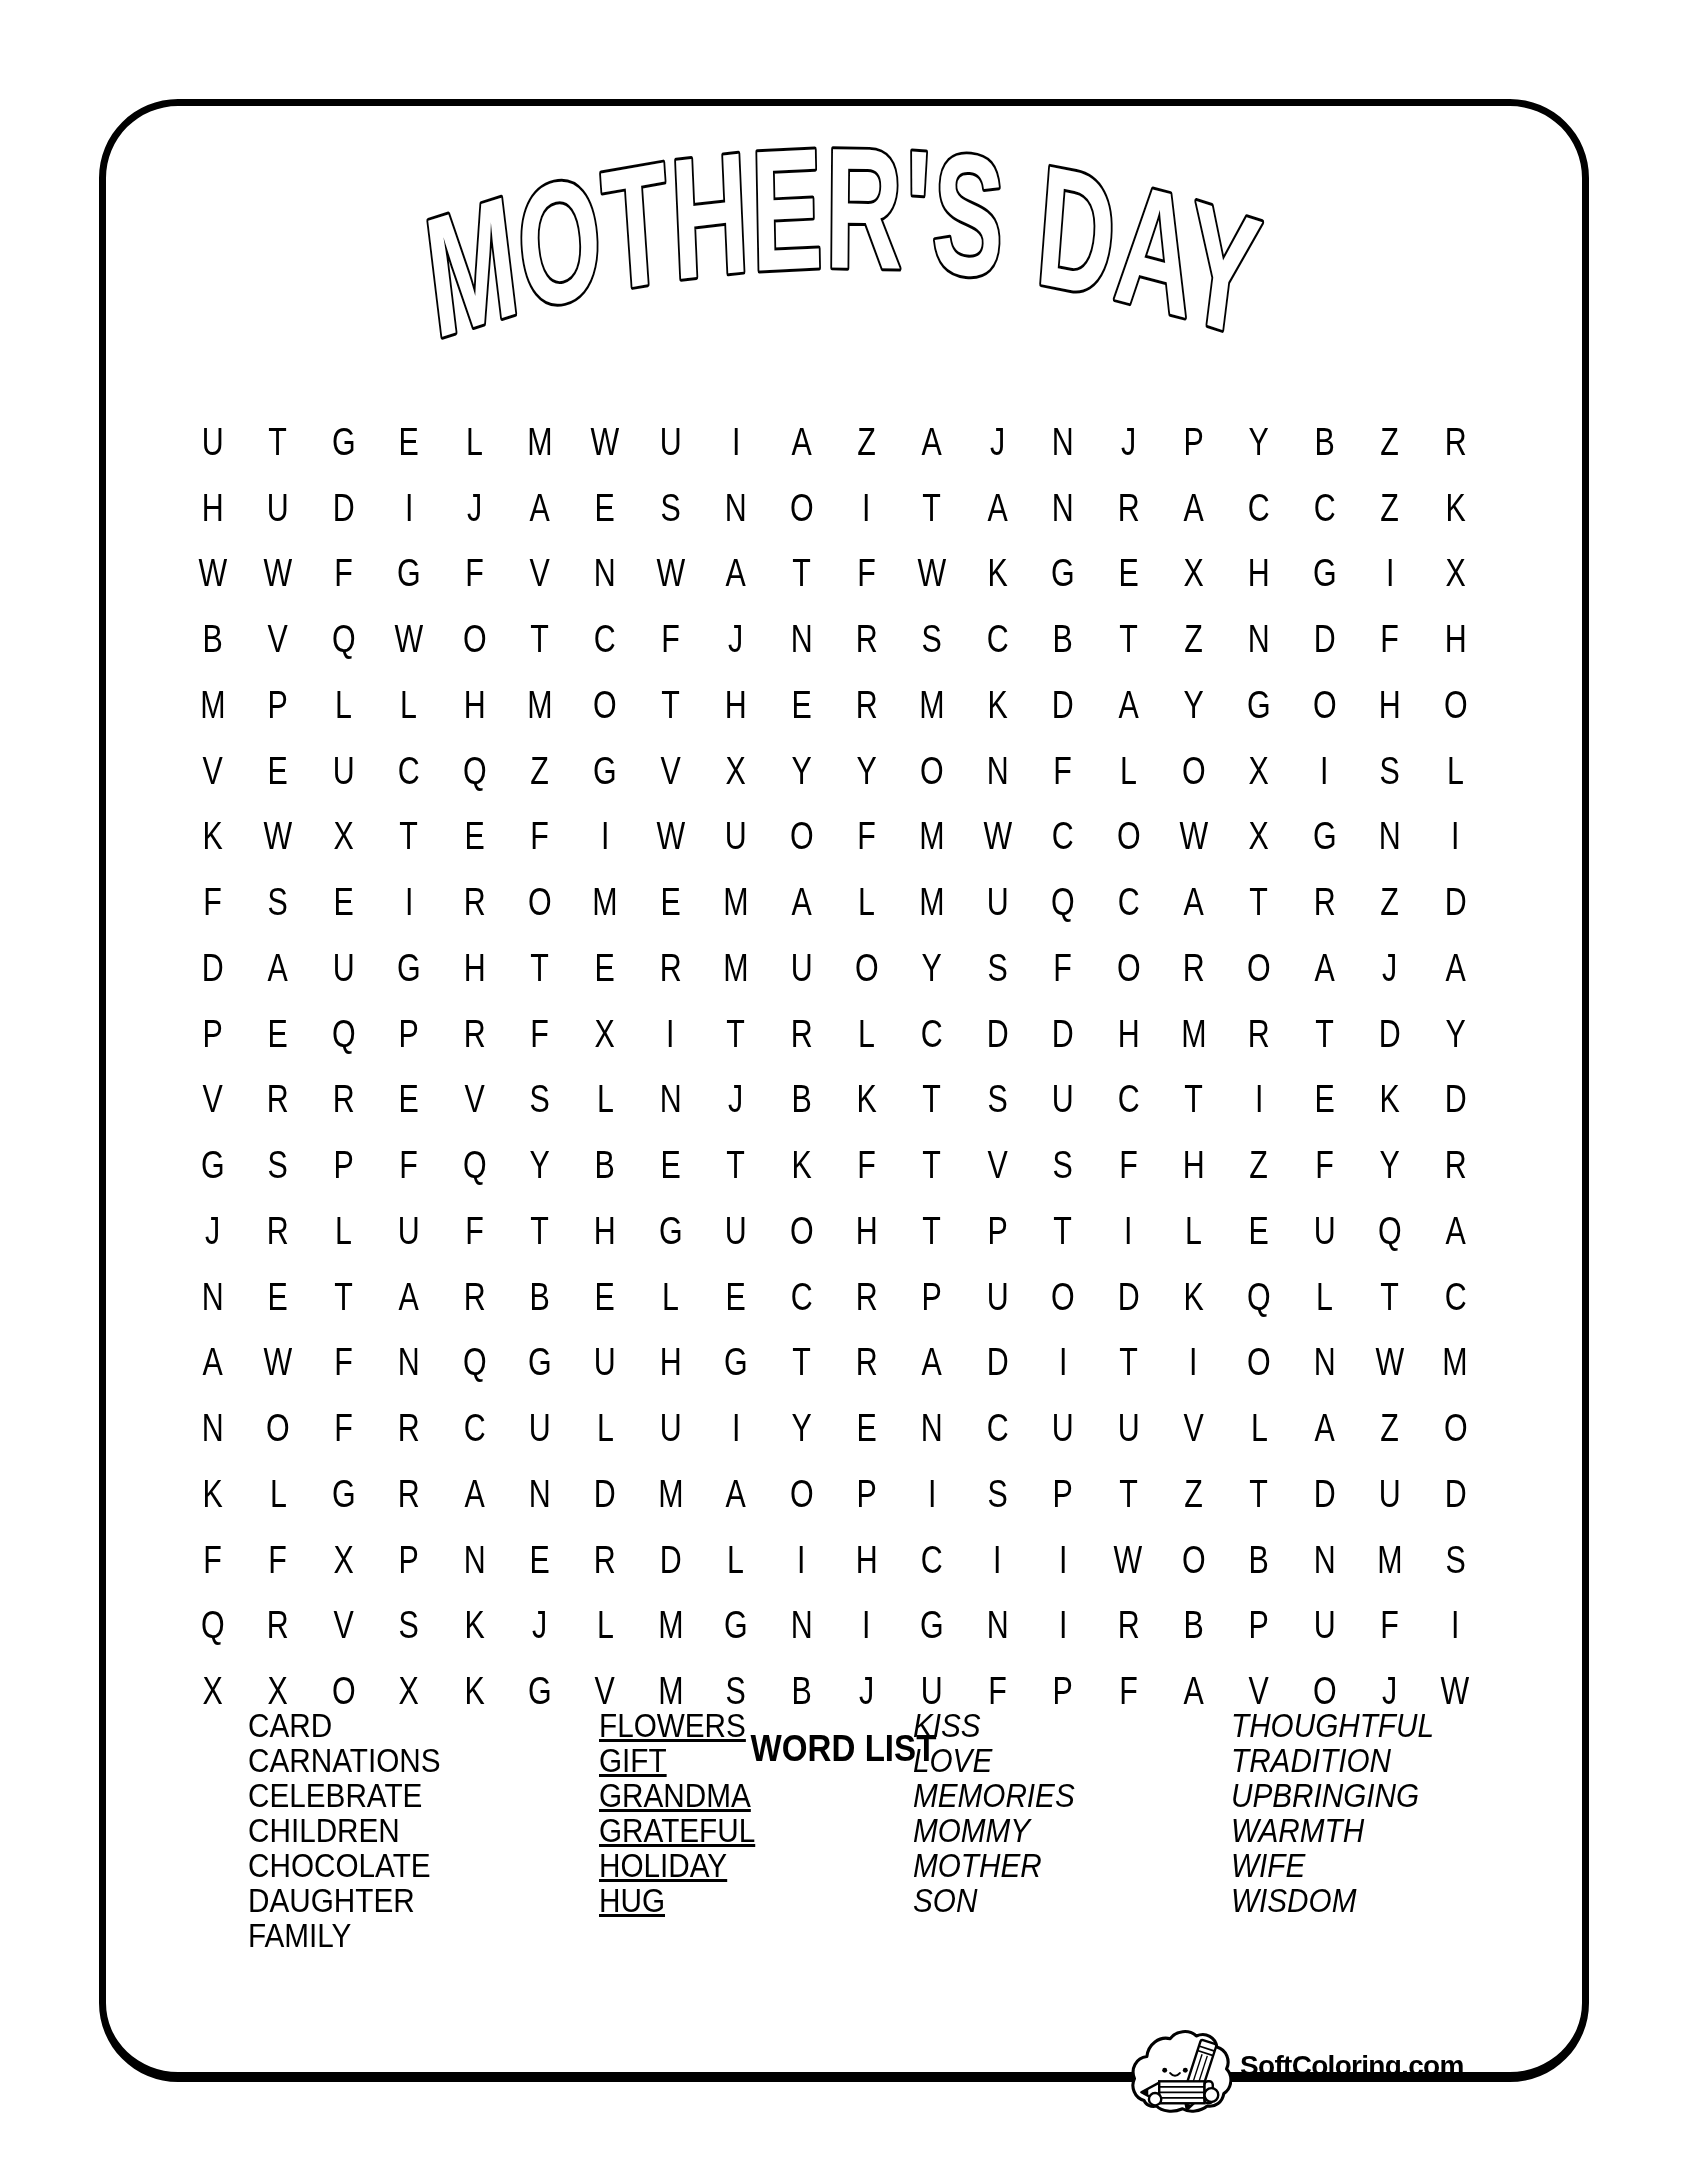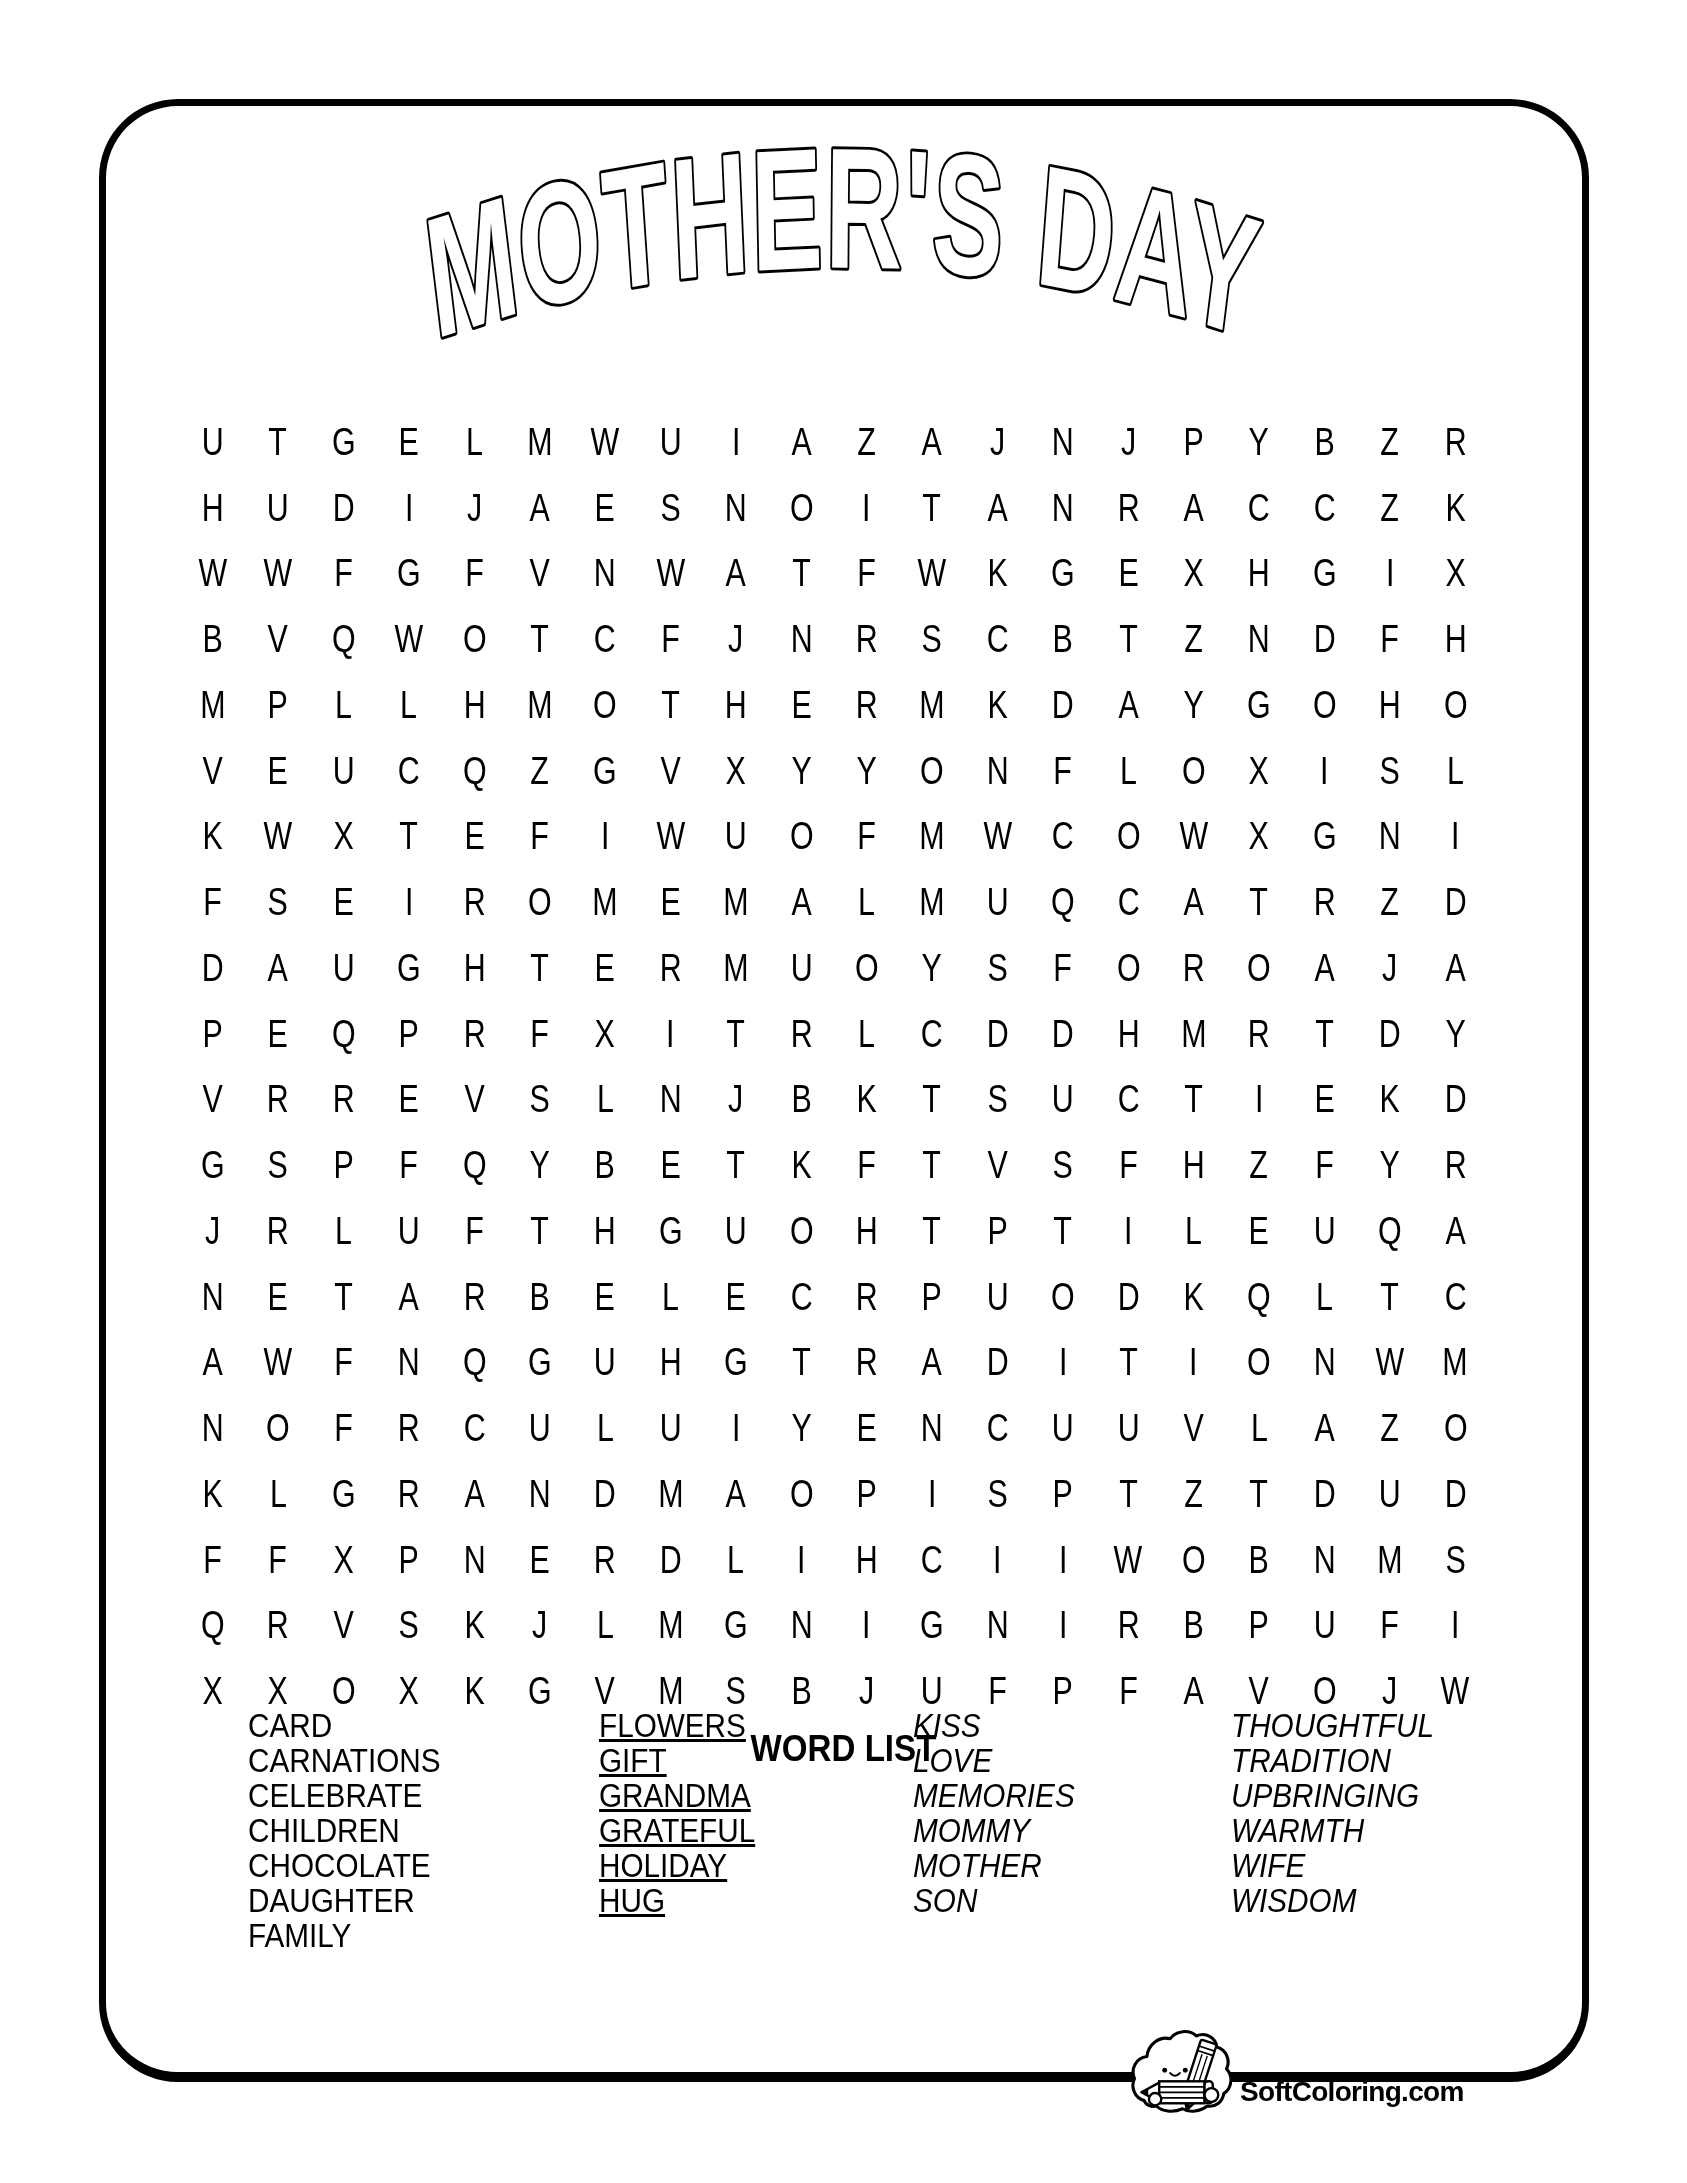--- a/index.html
+++ b/index.html
@@ -59,21 +59,20 @@
     transform:scaleX(.9);transform-origin:left center;
     white-space:nowrap;
   }
   
   .logo{position:absolute;left:1129px;top:2026px;width:370px;height:132px;}
   .logo-svg{position:absolute;left:0;top:0;width:103px;height:90px;}
   .brand{
     position:absolute;left:111px;top:24px;
     font-size:28px;font-weight:bold;letter-spacing:-0.7px;
     white-space:nowrap;
-    margin-top:26px;
   }
 </style>
 </head>
 <body>
 
 <div class="page">
 
   <div class="frame"></div>
 
   <svg class="title-svg" viewBox="0 0 2550 560">

